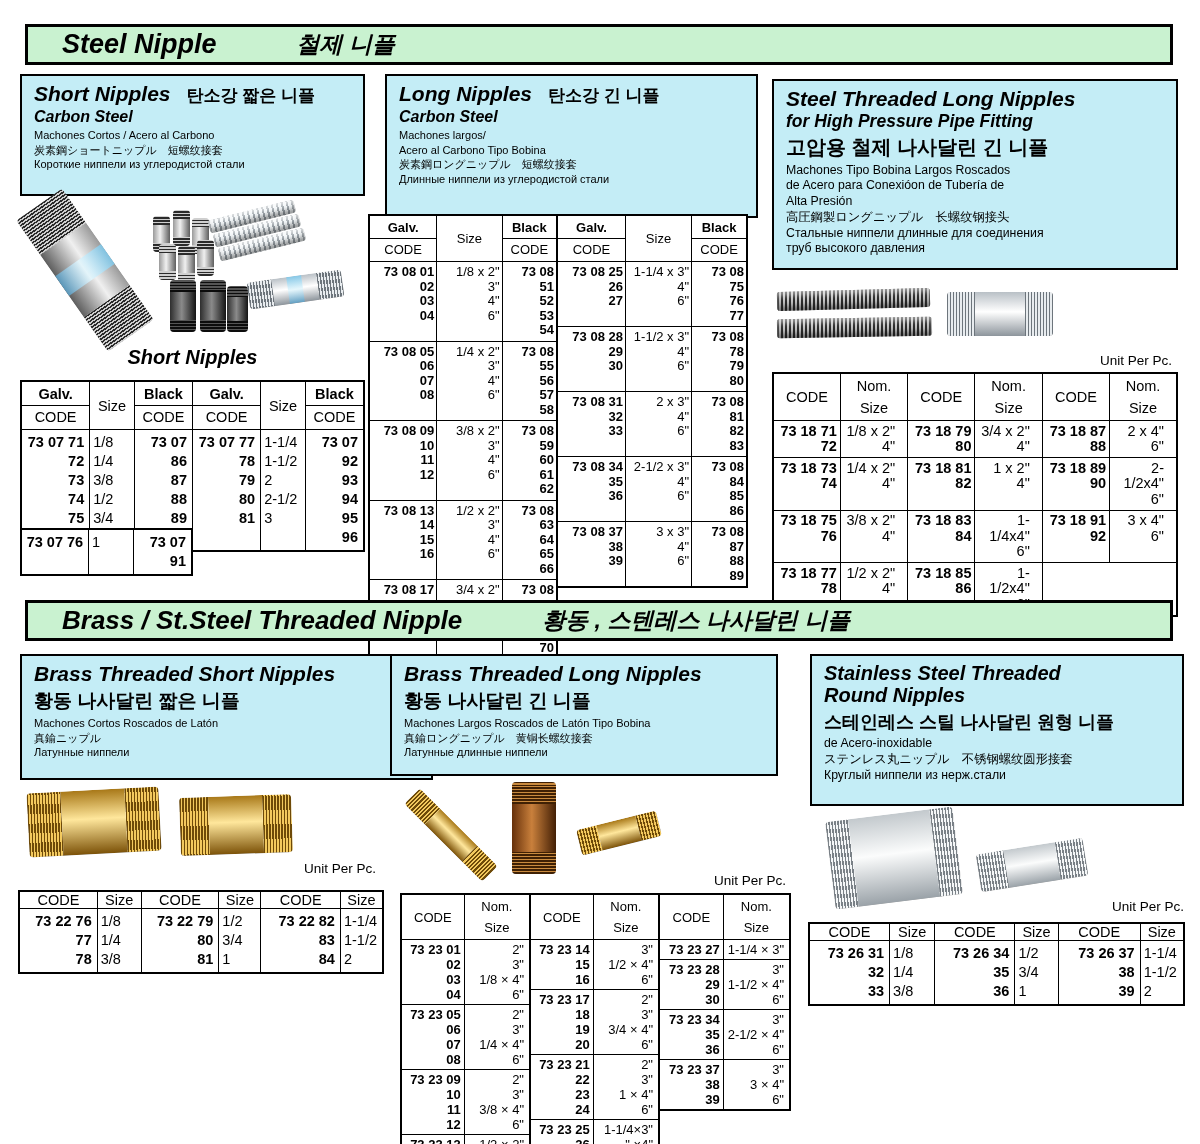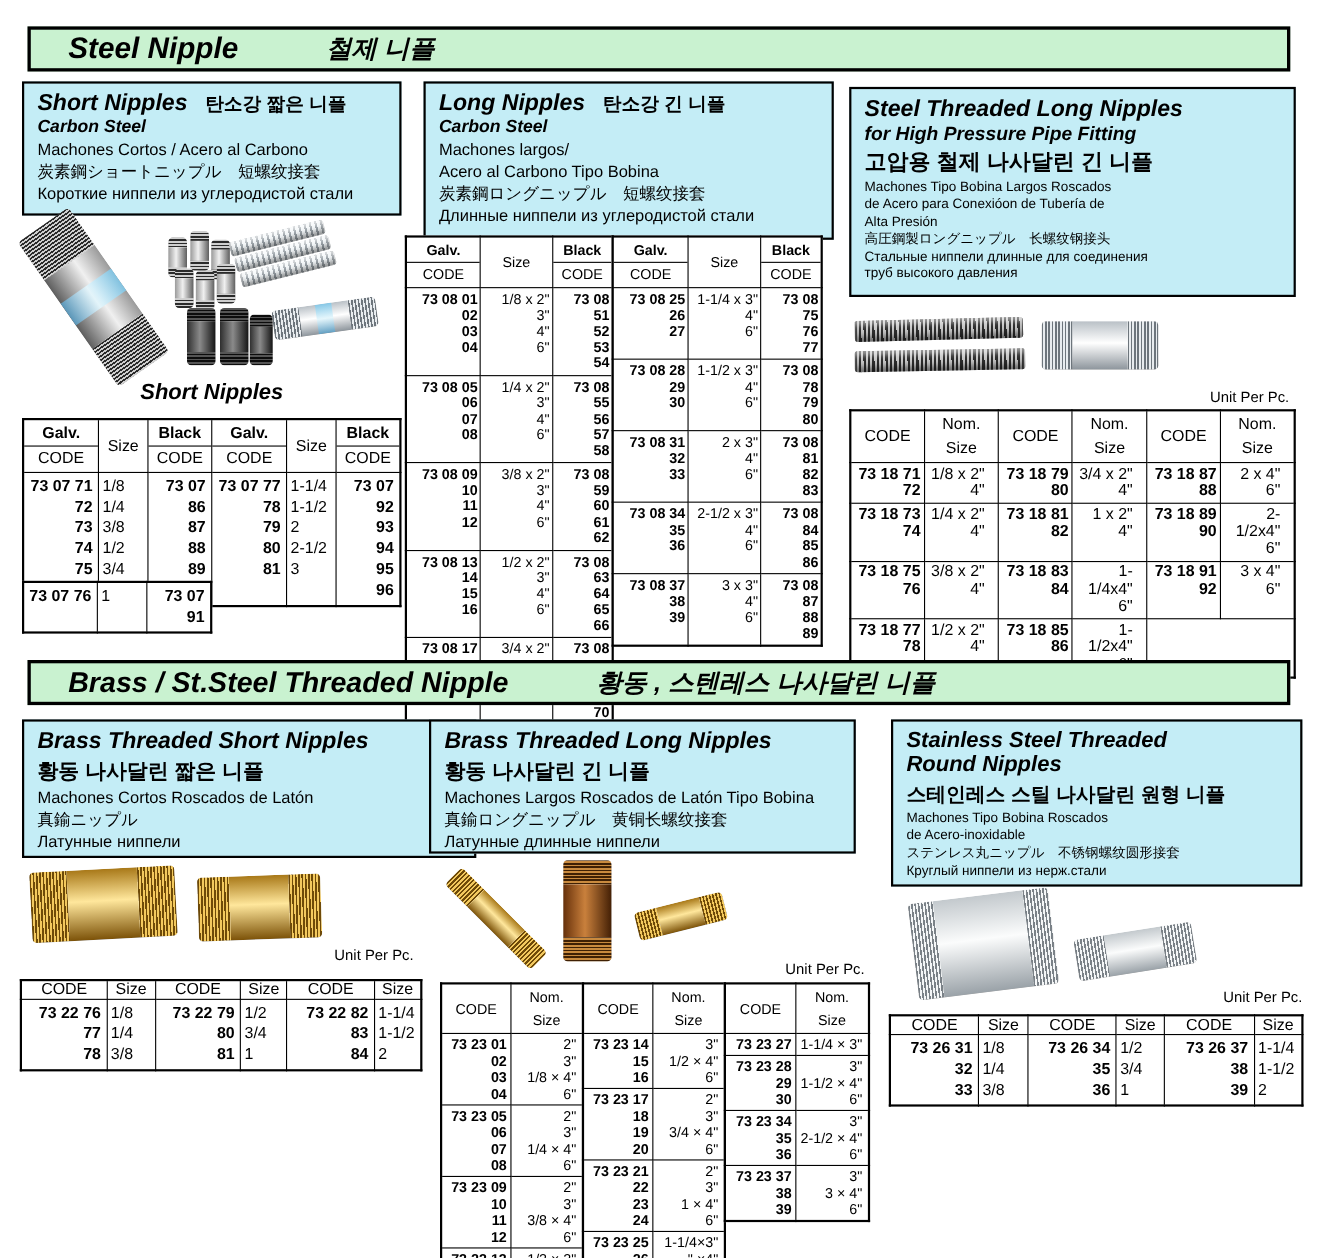--- a/index.html
+++ b/index.html
@@ -19,21 +19,21 @@
   .p-a{left:20px;top:74px;width:345px;height:122px}
   .p-b{left:385px;top:74px;width:373px;height:144px}
   .p-c{left:772px;top:79px;width:406px;height:191px}
   .p-d{left:20px;top:654px;width:413px;height:126px}
   .p-e{left:390px;top:654px;width:388px;height:122px}
   .p-f{left:810px;top:654px;width:374px;height:152px}
   .ttl{display:flex;align-items:baseline;gap:16px;}
   .t-en{font-style:italic;font-weight:bold;font-size:21px;line-height:1.15;white-space:nowrap;}
   .t-kr{font-weight:bold;font-size:17px;white-space:nowrap;}
   .mat{font-style:italic;font-weight:bold;font-size:16px;line-height:1.2;}
-  .desc{font-size:15px;line-height:1.32;margin-top:2px;}
+  .desc{font-size:11px;line-height:1.32;margin-top:2px;}
   .t-en1{font-style:italic;font-weight:bold;font-size:21px;line-height:1.12;}
   .t-en2{font-style:italic;font-weight:bold;font-size:17.5px;line-height:1.15;}
   .p-c .t-krb{font-weight:bold;font-size:20px;margin:3px 0 2px;}
   .p-c .desc{font-size:12.3px;line-height:1.28;margin-top:1px;}
   .p-f .t-en1,.p-f .t-en2{font-size:20px;}
   .p-f .t-krb{font-weight:bold;font-size:18px;margin:3px 0 2px;}
   .p-f .desc{font-size:12.3px;line-height:1.3;}
   .t-krline{font-weight:bold;font-size:19px;margin:2px 0 1px;}
 
   .cap-a{position:absolute;left:20px;top:346px;width:345px;text-align:center;
@@ -722,21 +722,20 @@
         <div>真鍮ロングニップル　黄铜长螺纹接套</div>
         <div>Латунные длинные ниппели</div>
       </div>
   </section>
 
   <section class="panel p-f" style="background: rgb(196, 237, 246);">
     <div class="t-en1">Stainless Steel Threaded</div>
     <div class="t-en2">Round Nipples</div>
     <div class="t-krb">스테인레스 스틸 나사달린 원형 니플</div>
     <div class="desc">
-        <div>Machones Tipo Bobina Roscados</div>
         <div>de Acero-inoxidable</div>
         <div>ステンレス丸ニップル　不锈钢螺纹圆形接套</div>
         <div>Круглый ниппели из нерж.стали</div>
       </div>
   </section>
 
   <div class="ph ph-d">
     <div class="nip brass" style="left:6px;top:8px;width:132px;height:64px;transform:rotate(-3deg);">
         <div class="t"></div>
         <div class="b"></div>

